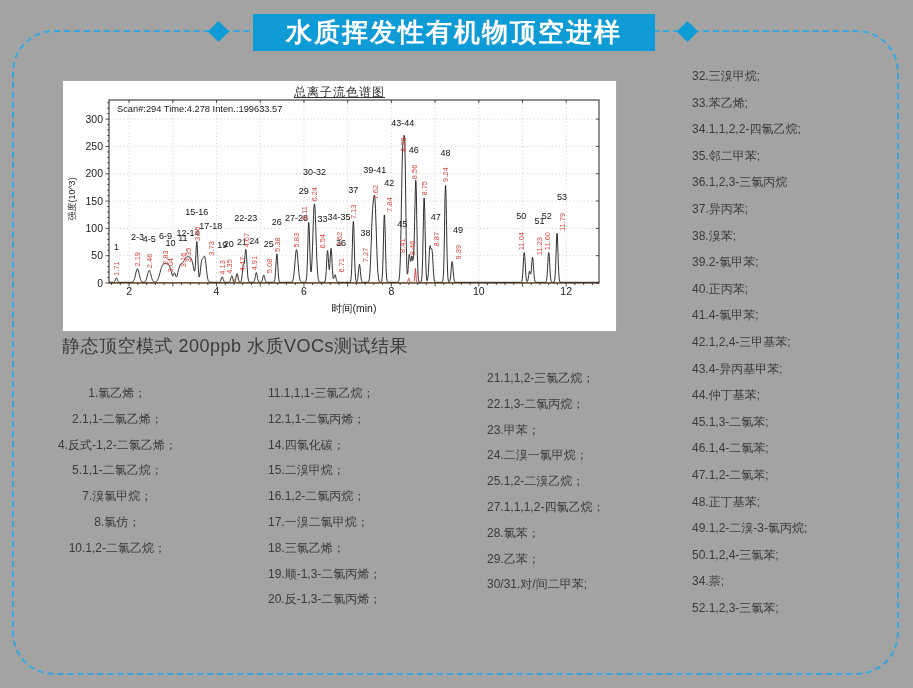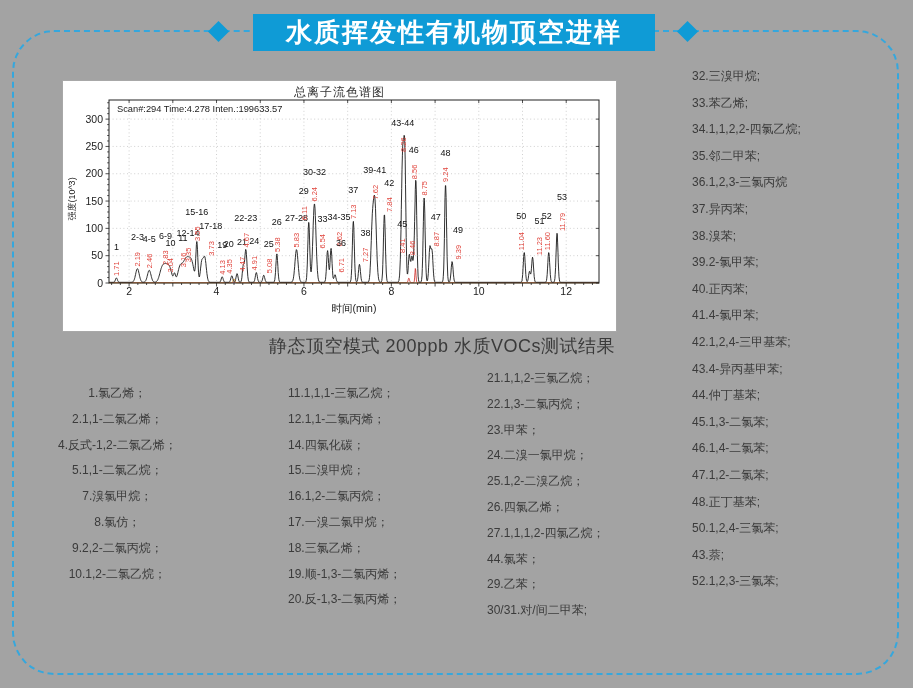--- a/index.html
+++ b/index.html
@@ -9,23 +9,23 @@
         border:2px dashed #35a7dd;border-radius:42px;}
   .banner{position:absolute;left:253px;top:14px;width:402px;height:37px;
         background:#0f9bd6;display:flex;align-items:center;justify-content:center;}
   .banner span{color:#fff;font-size:26px;font-weight:bold;letter-spacing:2px;white-space:nowrap;}
   .diamond{position:absolute;width:15px;height:15px;background:#0f9bd6;transform:rotate(45deg);}
   .d-left{left:211px;top:24px;}
   .d-right{left:680px;top:24px;}
   .chart-box{position:absolute;left:62px;top:80px;width:553px;height:250px;
         background:#fff;border:1px solid #a8a8a8;}
   .chart-title{position:absolute;left:0;top:3px;width:100%;text-align:center;
-        font-size:12px;color:#333;letter-spacing:1px;}
+        font-size:12px;color:#333;letter-spacing:1px;text-decoration:underline;}
   .chart-box svg{position:absolute;left:0;top:0;}
-  .caption{position:absolute;left:62px;top:334px;width:553px;text-align:right;
+  .caption{position:absolute;left:62px;top:334px;width:553px;text-align:left;
         font-size:18px;color:#3a3a3a;font-weight:500;letter-spacing:0.5px;}
   .col{position:absolute;font-size:12px;color:#3b3b3b;}
   .col .li{height:25.8px;line-height:25.8px;white-space:nowrap;}
   .col4 .li{height:26.6px;line-height:26.6px;}
 </style>
 </head>
 <body>
 
 <div class="page">
   <div class="page-border"></div>
@@ -270,43 +270,41 @@
 
   <div class="caption">静态顶空模式 200ppb 水质VOCs测试结果</div>
 
   <div class="col" style="left:58px;top:381px;text-align:center;">
       <div class="li">1.氯乙烯；</div>
       <div class="li">2.1,1-二氯乙烯；</div>
       <div class="li">4.反式-1,2-二氯乙烯；</div>
       <div class="li">5.1,1-二氯乙烷；</div>
       <div class="li">7.溴氯甲烷；</div>
       <div class="li">8.氯仿；</div>
-      <div class="li">9.2,2-二氯丙烷；</div>
       <div class="li">10.1,2-二氯乙烷；</div>
     </div>
-  <div class="col" style="left:268px;top:381px;margin-left:20px;">
+  <div class="col" style="left:268px;top:381px;">
       <div class="li">11.1,1,1-三氯乙烷；</div>
       <div class="li">12.1,1-二氯丙烯；</div>
       <div class="li">14.四氯化碳；</div>
       <div class="li">15.二溴甲烷；</div>
       <div class="li">16.1,2-二氯丙烷；</div>
       <div class="li">17.一溴二氯甲烷；</div>
       <div class="li">18.三氯乙烯；</div>
       <div class="li">19.顺-1,3-二氯丙烯；</div>
       <div class="li">20.反-1,3-二氯丙烯；</div>
     </div>
   <div class="col" style="left:487px;top:366px;">
       <div class="li">21.1,1,2-三氯乙烷；</div>
       <div class="li">22.1,3-二氯丙烷；</div>
       <div class="li">23.甲苯；</div>
       <div class="li">24.二溴一氯甲烷；</div>
       <div class="li">25.1,2-二溴乙烷；</div>
-      <div class="li">26.四氯乙烯；</div>
       <div class="li">27.1,1,1,2-四氯乙烷；</div>
-      <div class="li">44.氯苯；</div>
+      <div class="li">28.氯苯；</div>
       <div class="li">29.乙苯；</div>
       <div class="li">30/31.对/间二甲苯;</div>
     </div>
   <div class="col col4" style="left:692px;top:63px;">
       <div class="li">32.三溴甲烷;</div>
       <div class="li">33.苯乙烯;</div>
       <div class="li">34.1,1,2,2-四氯乙烷;</div>
       <div class="li">35.邻二甲苯;</div>
       <div class="li">36.1,2,3-三氯丙烷</div>
       <div class="li">37.异丙苯;</div>
@@ -314,17 +312,18 @@
       <div class="li">39.2-氯甲苯;</div>
       <div class="li">40.正丙苯;</div>
       <div class="li">41.4-氯甲苯;</div>
       <div class="li">42.1,2,4-三甲基苯;</div>
       <div class="li">43.4-异丙基甲苯;</div>
       <div class="li">44.仲丁基苯;</div>
       <div class="li">45.1,3-二氯苯;</div>
       <div class="li">46.1,4-二氯苯;</div>
       <div class="li">47.1,2-二氯苯;</div>
       <div class="li">48.正丁基苯;</div>
+      <div class="li">49.1,2-二溴-3-氯丙烷;</div>
       <div class="li">50.1,2,4-三氯苯;</div>
-      <div class="li">43.萘;</div>
+      <div class="li">34.萘;</div>
       <div class="li">52.1,2,3-三氯苯;</div>
     </div>
 </div>
 
 </body></html>

